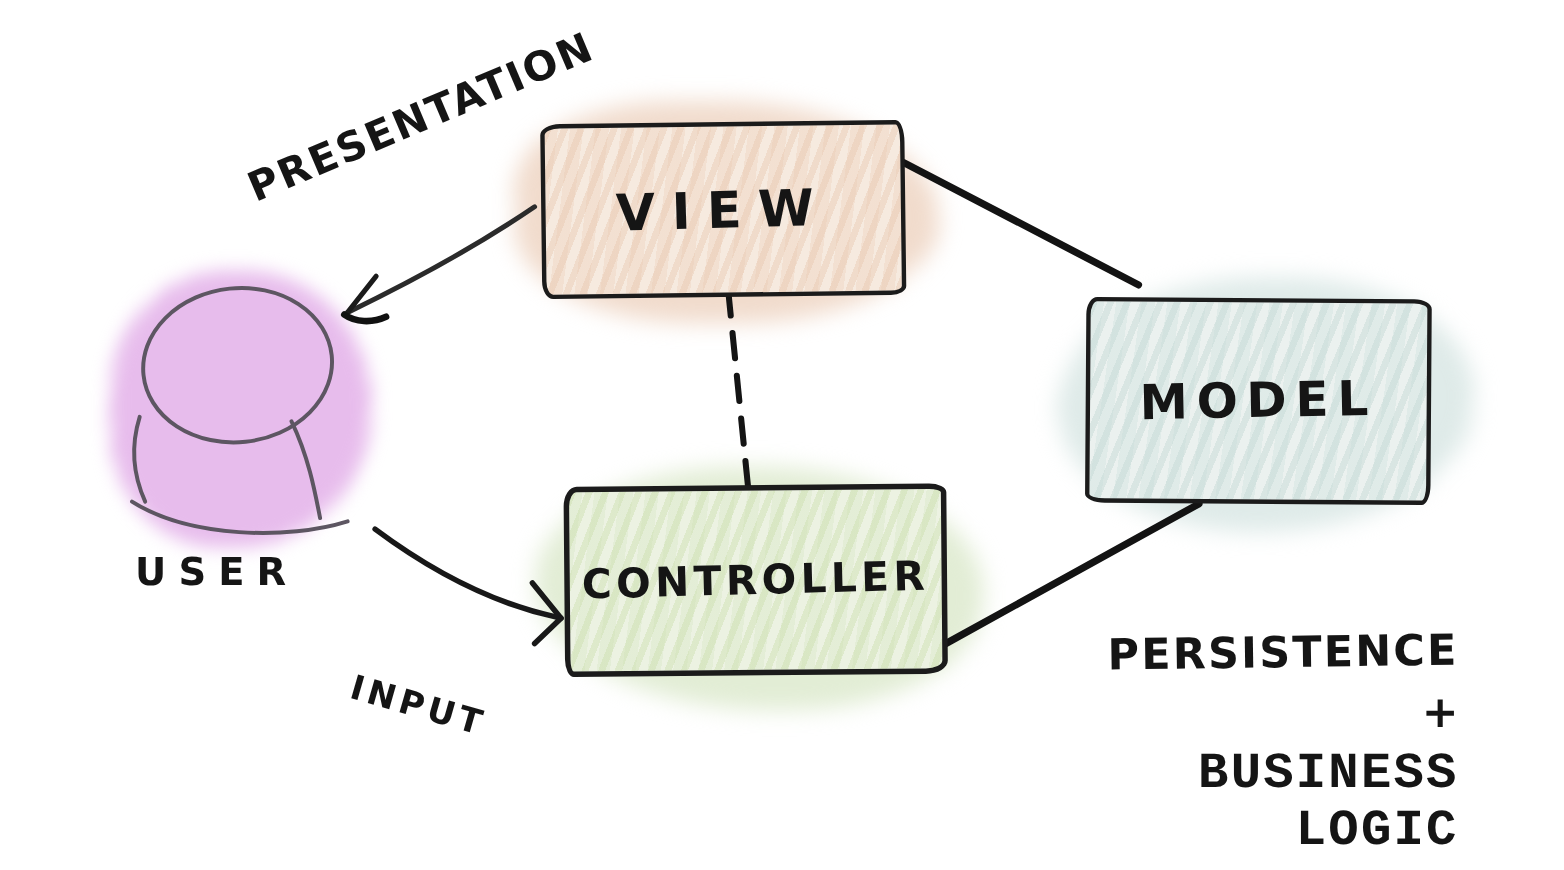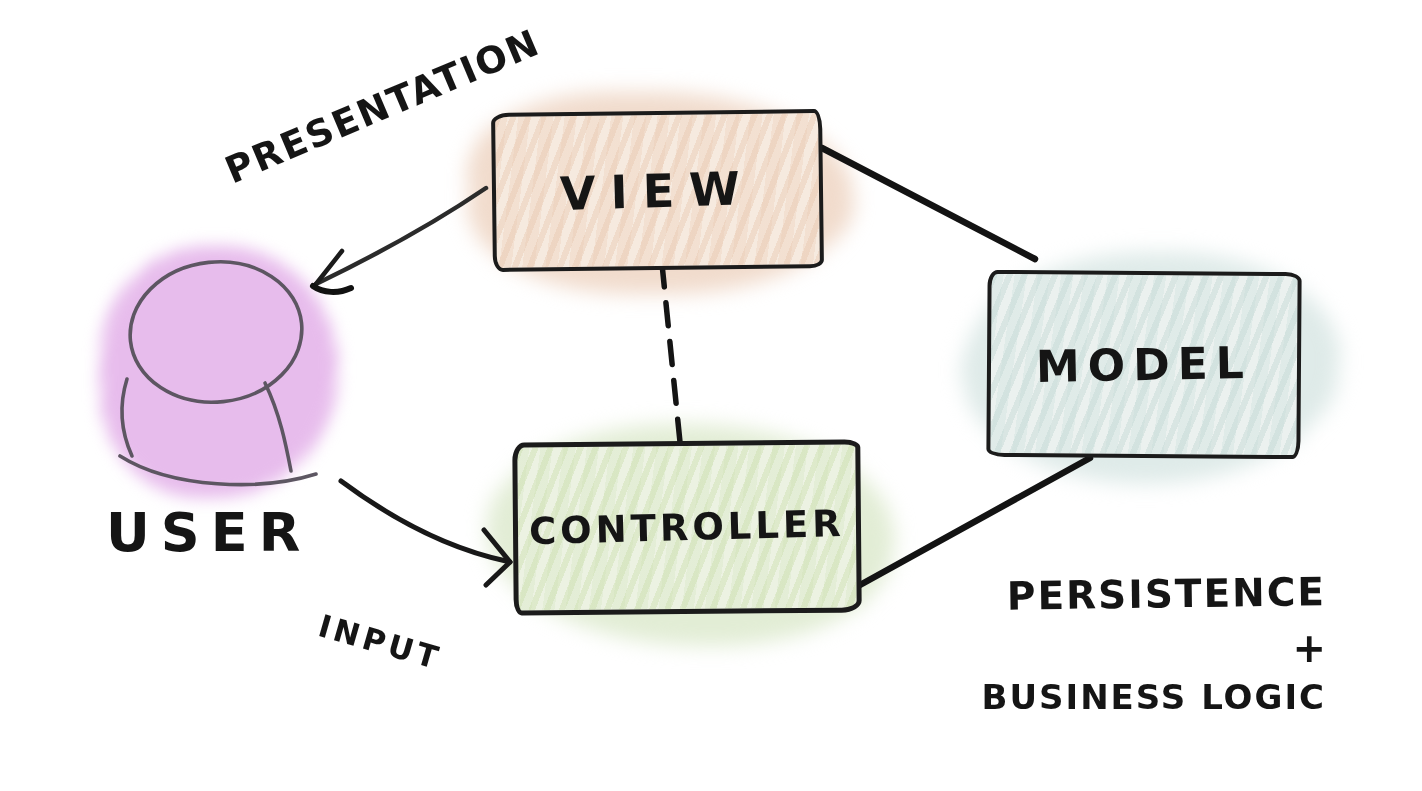--- a/index.html
+++ b/index.html
@@ -68,25 +68,25 @@
 
   
   .note{position:absolute;z-index:4;font-weight:bold;white-space:nowrap;}
   .note-presentation{left:205px;top:30px;width:356px;height:152px;
     display:flex;align-items:center;justify-content:center;}
   .note-presentation span{font-size:37px;letter-spacing:2px;transform:rotate(-23deg);}
   .note-input{left:298px;top:602px;width:164px;height:80px;
     display:flex;align-items:center;justify-content:center;}
   .note-input span{font-size:31px;letter-spacing:4px;transform:rotate(16deg);}
   .note-user{left:106px;top:501px;width:182px;text-align:center;
-    font-size:54px;letter-spacing:11px;}
+    font-size:35px;letter-spacing:11px;}
   .note-persistence{left:928px;top:572px;width:398px;text-align:right;z-index:4;position:absolute;font-weight:bold;}
   .note-persistence .l1{font-size:39px;letter-spacing:2px;display:block;transform:rotate(-0.8deg);}
   .note-persistence .l2{font-size:40px;display:block;margin:8px 0 6px 0;}
-  .note-persistence .l3{font-size:34px;letter-spacing:2px;display:block;}
+  .note-persistence .l3{font-size:46px;letter-spacing:2px;display:block;font-family:Liberation Mono, monospace;}
 
   
   #edges{position:absolute;left:0;top:0;z-index:2;}
 </style>
 </head>
 <body>
 
 <div id="canvas">
 
   <div class="halo halo-view"></div>

